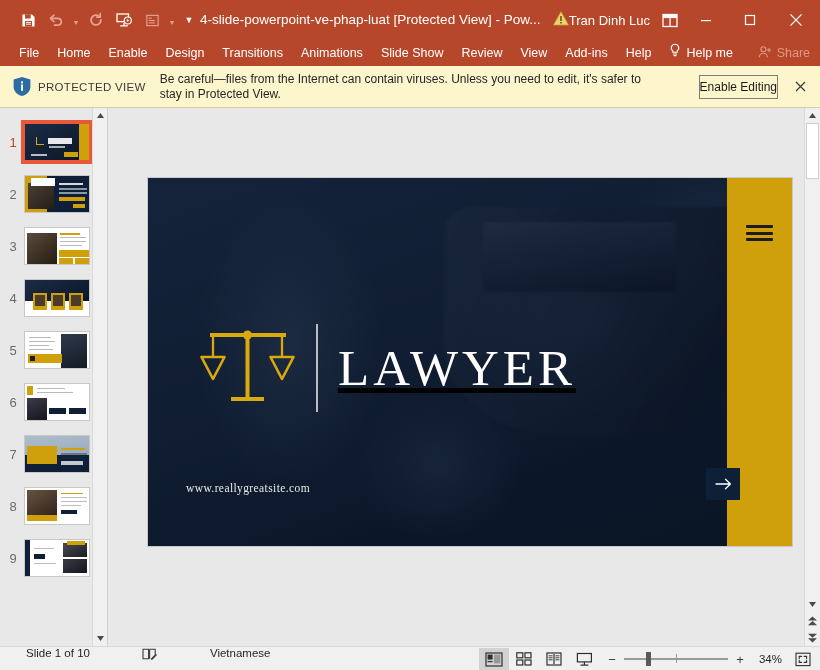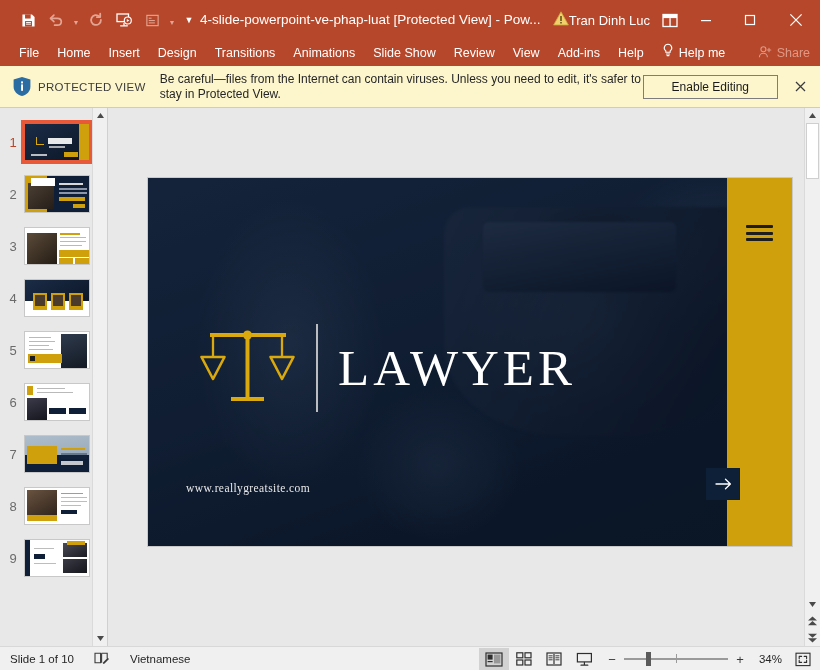--- a/index.html
+++ b/index.html
@@ -70,21 +70,21 @@
   .pv-icon { flex: 0 0 24px; display: flex; align-items: center; justify-content: center; }
   .pv-label {
     font-size: 11.5px; color: #3b3b3b; letter-spacing: .3px; margin-left: 4px;
     flex: 0 0 auto; white-space: nowrap;
   }
   .pv-msg {
     font-size: 12px; color: #262626; margin-left: 14px; line-height: 15px;
     max-width: 500px;
   }
   .pv-enable {
-    position: absolute; right: 42px; height: 24px; padding: 0 28px;
+    position: absolute; right: 42px; height: 24px; padding: 0 0;
     background: #fdf6cd; border: 1px solid #7d7d7d; font-size: 12px; color: #1a1a1a;
     display: flex; align-items: center; justify-content: center; white-space: nowrap;
     font-family: "Liberation Sans", sans-serif;
   }
   .pv-close {
     position: absolute; right: 10px; width: 20px; height: 20px;
     display: flex; align-items: center; justify-content: center; font-size: 14px; color: #3b3b3b;
   }
 
   
@@ -160,21 +160,21 @@
     position: absolute; right: 19px; top: 47px; width: 27px; height: 16px;
     display: flex; flex-direction: column; justify-content: space-between;
   }
   .hamburger span { display: block; height: 3px; background: #1d1d1d; border-radius: 1px; }
 
   .brandgroup {
     position: absolute; left: 52px; top: 146px; display: flex; align-items: center; gap: 20px;
   }
   .scales { width: 96px; height: 82px; position: relative; }
   .divider-line { width: 2px; height: 88px; background: #d8d8d8; opacity: .85; }
-  .titleblock { display: flex; flex-direction: column; }
+  .titleblock { display: flex; flex-direction: column; text-decoration: underline; }
   .slide-title {
     font-family: "Liberation Serif", serif; font-size: 51px; color: #ffffff;
     letter-spacing: 4px; line-height: 1; font-weight: 400;
   }
   .slide-sub {
     font-family: "Liberation Serif", serif; font-size: 16.5px; color: #ffffff;
     letter-spacing: 1.2px; margin-top: 12px; margin-left: 4px;
   }
   .slide-url {
     position: absolute; left: 38px; bottom: 52px;
@@ -204,21 +204,21 @@
   .sb-navbtn {
     height: 17px; flex: 0 0 17px; display: flex; align-items: center; justify-content: center;
     color: #4a4a4a;
   }
 
   
   .statusbar {
     flex: 0 0 24px; height: 24px; background: #f0f0f0; border-top: 1px solid #d8d8d8;
     display: flex; align-items: center; position: relative; font-size: 11.5px; color: #262626;
   }
-  .sb-item { display: flex; align-items: center; gap: 6px; padding: 0 10px; height: 24px; }
+  .sb-item { display: flex; align-items: flex-start; gap: 6px; padding: 0 26px; height: 24px; }
   .sb-right {
     position: absolute; right: 4px; top: 0; height: 24px; display: flex; align-items: center;
   }
   .viewbtn {
     width: 30px; height: 22px; display: flex; align-items: center; justify-content: center;
     color: #3a3a3a;
   }
   .viewbtn.active { background: #d2d2d2; }
   .zoomrow { display: flex; align-items: center; gap: 7px; padding: 0 8px; }
   .zoom-sign { font-size: 13px; color: #3a3a3a; width: 10px; text-align: center; }
@@ -326,21 +326,21 @@
         <svg width="14" height="14" viewBox="0 0 14 14">
           <path d="M1.4 1.4 12.6 12.6M12.6 1.4 1.4 12.6" stroke="#fff" stroke-width="1.25"></path>
         </svg>
       </div>
     </div>
   </div>
 
   <div class="ribbonbar">
     <div class="rtab">File</div>
     <div class="rtab">Home</div>
-    <div class="rtab">Insert</div>
+    <div class="rtab">Enable</div>
     <div class="rtab">Design</div>
     <div class="rtab">Transitions</div>
     <div class="rtab">Animations</div>
     <div class="rtab">Slide Show</div>
     <div class="rtab">Review</div>
     <div class="rtab">View</div>
     <div class="rtab">Add-ins</div>
     <div class="rtab">Help</div>
     <div class="rtab tellme">
       <span>

